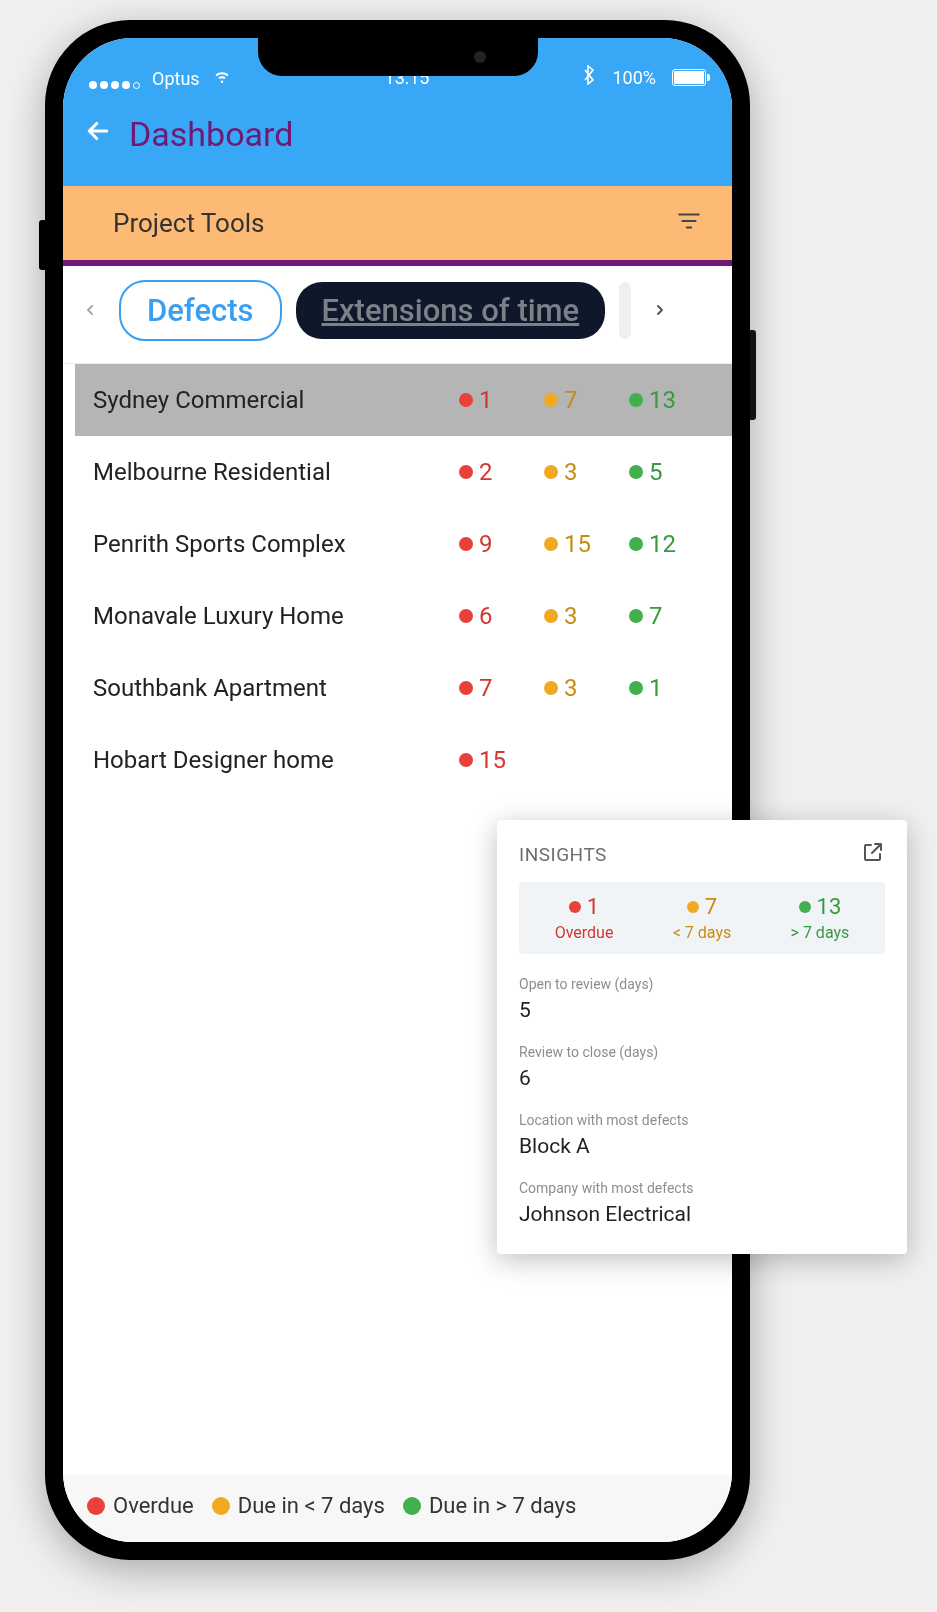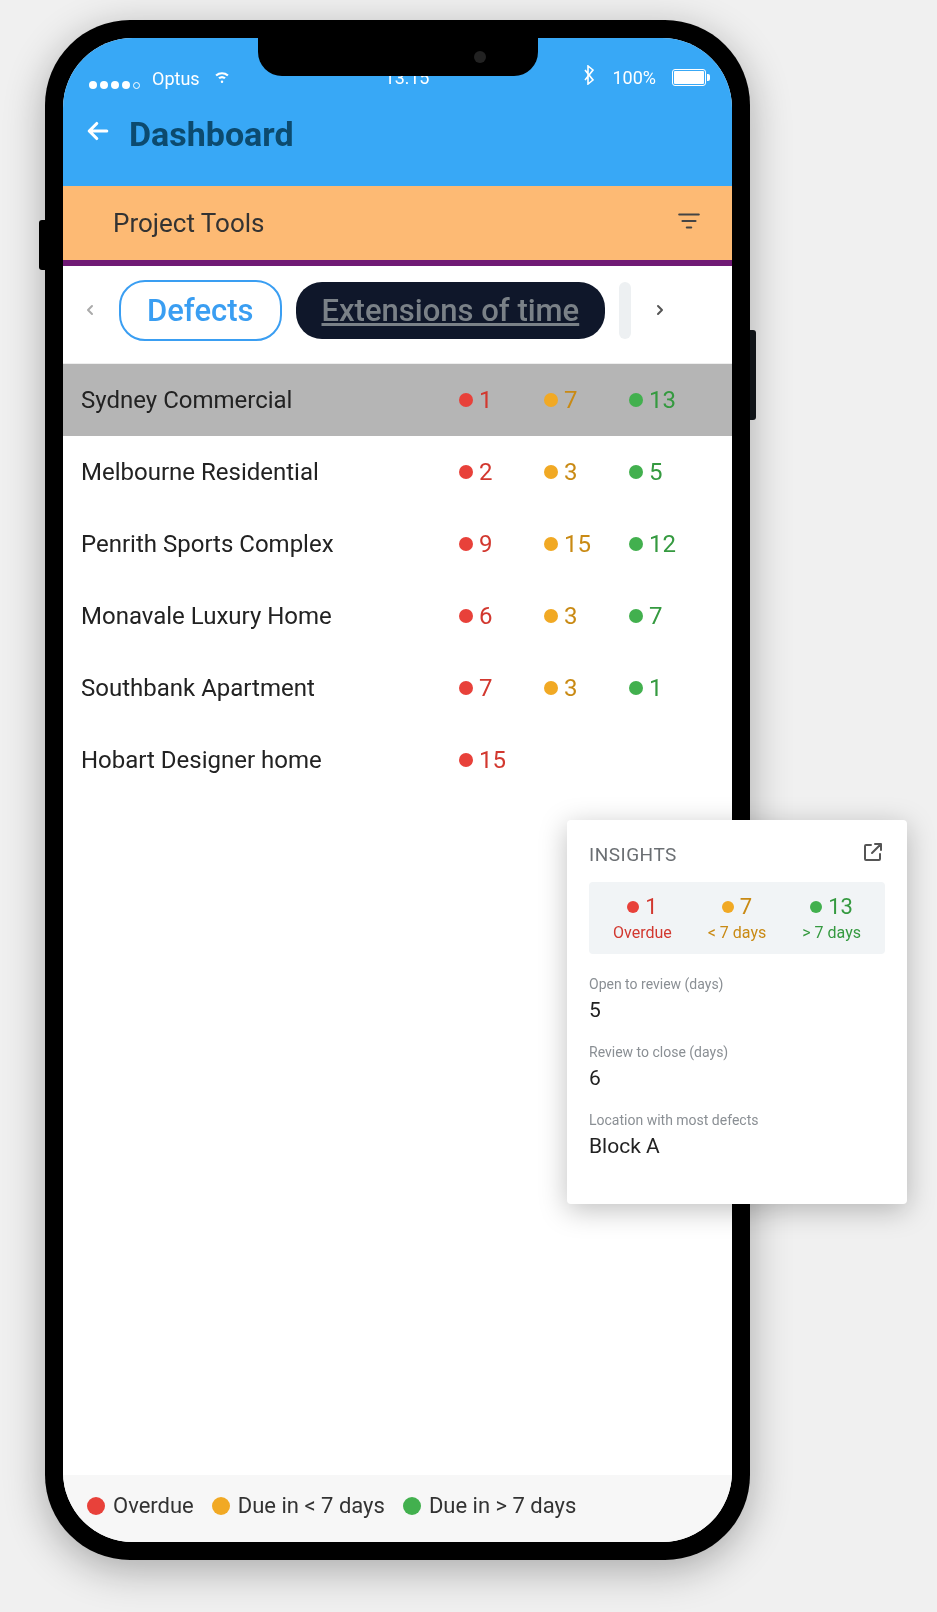--- a/index.html
+++ b/index.html
@@ -93,21 +93,21 @@
   .battery-fill{position:absolute;left:1px;top:1px;bottom:1px;right:1px;background:#fff;border-radius:1px;}
 
   .app-bar {
     background: #38a8f6;
     padding: 16px 20px 32px;
     display: flex;
     align-items: center;
     gap: 16px;
   }
   .back-arrow { color:#fff; font-size:30px; cursor:pointer; }
-  .app-title { color:#0c4a6e; font-size:34px; font-weight:700; }
+  .app-title { color:#701a75; font-size:34px; font-weight:400; }
 
   .sub-header {
     background:#fdba74;
     display:flex;
     align-items:center;
     justify-content:space-between;
     padding: 22px 30px;
     border-bottom:6px solid #701a75;
   }
   .sub-header-title { font-size:26px; color:#333; padding-left:20px; }
@@ -126,21 +126,21 @@
     padding: 10px 26px;
     border-radius: 26px;
     font-size:31px;
     font-weight:500;
     cursor:pointer;
   }
   .chip.active { border:2px solid #3a9ef2; color:#3a9ef2; background:#fff; }
   .chip.inactive { background:#0f172a; color:#7a8187;text-decoration:underline; }
   .chip.peek { background:#edf0f2; width:10px; padding:10px 6px; color:transparent; }
 
-  .project-list { flex:1; overflow:hidden; background:#fff; }
+  .project-list { flex:1; overflow:hidden; background:#fff;padding-left:12px; }
   .project-row {
     display:flex;
     align-items:center;
     padding: 22px 18px;
     font-size:24px;
     cursor:pointer;
   }
   .project-row.selected { background:#b5b5b5; }
   .project-name { flex:1; color:#222; }
   .metric { display:flex; align-items:center; gap:6px; width:85px; }
@@ -163,21 +163,21 @@
     color:#333;
   }
   .legend-item{display:flex;align-items:center;gap:8px;}
   .legend .dot{width:18px;height:18px;}
 
   
   .insights-card {
     position:absolute;
     right: 30px;
     top: 820px;
-    width: 340px;
+    width: 410px;
     background:#fff;
     border-radius:4px;
     box-shadow: 0 6px 28px rgba(0,0,0,0.25);
     padding: 20px 22px 24px;
     z-index: 200;
   }
   .insights-header {
     display:flex; justify-content:space-between; align-items:center;
     margin-bottom:14px;
   }
@@ -423,13 +423,17 @@
     <div class="insight-value">5</div>
   </div>
   <div class="insight-field">
     <div class="insight-label">Review to close (days)</div>
     <div class="insight-value">6</div>
   </div>
   <div class="insight-field">
     <div class="insight-label">Location with most defects</div>
     <div class="insight-value">Block A</div>
   </div>
+  <div class="insight-field" style="margin-bottom:4px">
+    <div class="insight-label">Company with most defects</div>
+    <div class="insight-value">Johnson Electrical</div>
+  </div>
 </div>
 
 </body></html>

